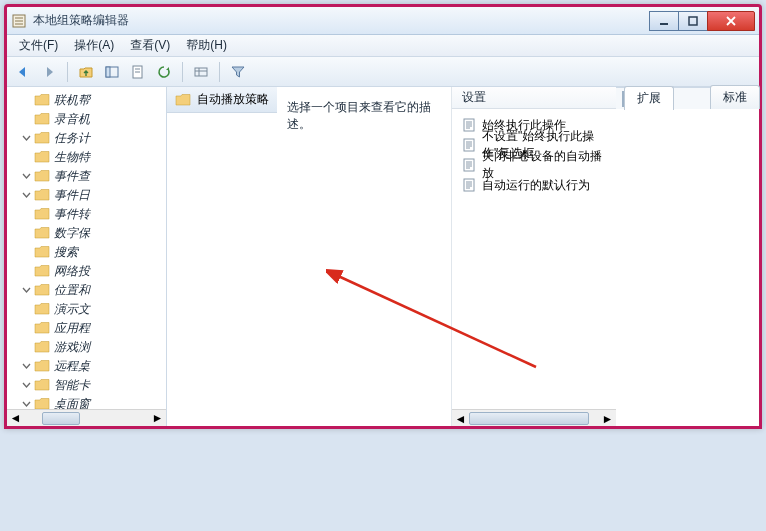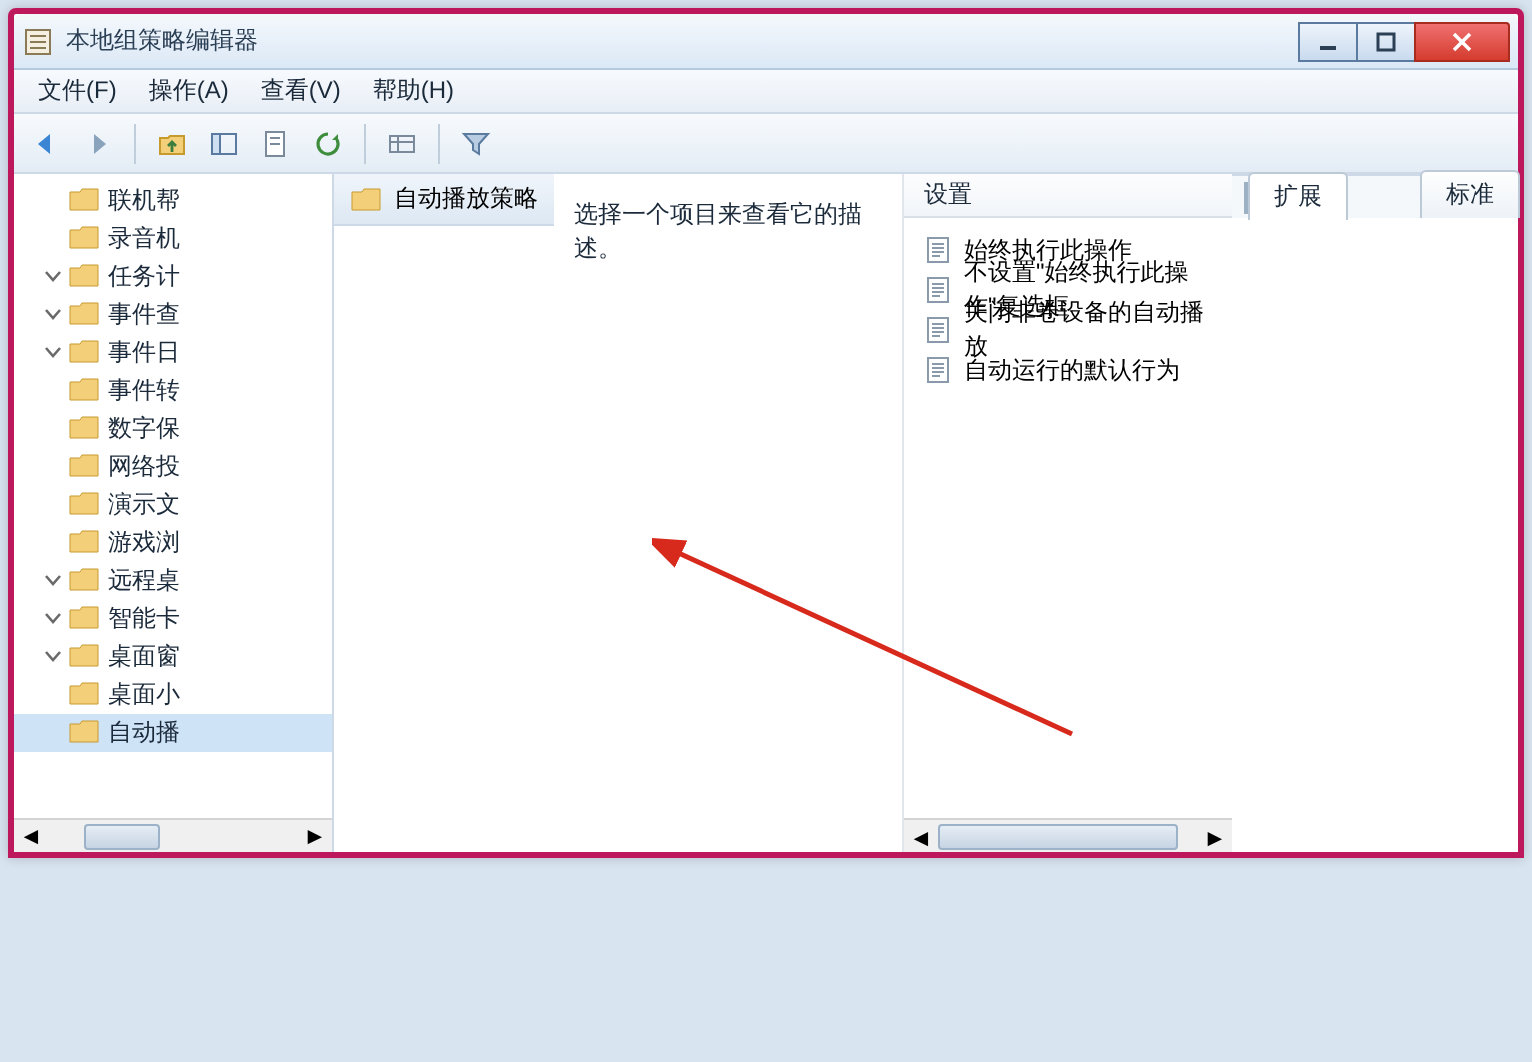--- a/index.html
+++ b/index.html
@@ -19,21 +19,21 @@
 .menu-item { padding:2px 8px; color:#1b2a3a; cursor:default; }
 
 .toolbar { height:30px; background:linear-gradient(#f7fafd,#e3ecf5); display:flex; align-items:center; padding:0 4px; gap:2px; border-bottom:1px solid #cdd9e6; }
 .tbtn { width:24px; height:24px; display:flex; align-items:center; justify-content:center; border:1px solid transparent; border-radius:2px; }
 .tsep { width:1px; height:20px; background:#c0cdda; margin:0 4px; }
 
 .body { flex:1; display:flex; min-height:0; }
 
 .tree { width:160px; border-right:1px solid #cdd9e6; overflow:hidden; position:relative; background:#fff; }
 .tree-inner { padding:4px 0; }
-.tree-item { display:flex; align-items:center; height:19px; padding-left:14px; white-space:nowrap; cursor:default; }
+.tree-item { display:flex; align-items:center; height:19px; padding-left:14px; white-space:nowrap; cursor:default;font-style:italic; }
 .tree-item .exp { width:11px; height:11px; margin-right:2px; display:flex; align-items:center; justify-content:center; }
 .tree-item .folder { width:16px; height:13px; margin-right:4px; }
 .tree-item .lbl { color:#1b2a3a; }
 .tree-item.selected { background:#cfe3f7; }
 .tree-scroll { position:absolute; bottom:0; left:0; right:0; height:17px; background:#f0f0f0; border-top:1px solid #d4d4d4; display:flex; align-items:center; }
 .tree-scroll .thumb { width:38px; height:13px; background:linear-gradient(#e6edf5,#c6d4e3); border:1px solid #9cb2c8; border-radius:2px; margin-left:18px; }
 .tree-scroll .arr { width:17px; height:15px; display:flex; align-items:center; justify-content:center; }
 
 .content { flex:1; display:flex; flex-direction:row; min-width:0; }
 .content-header { height:26px; background:linear-gradient(#f0f5fb,#dde8f3); display:flex; align-items:center; padding:0 8px; border-bottom:1px solid #cdd9e6; gap:6px; }
@@ -179,20 +179,27 @@
               <svg width="9" height="9" viewBox="0 0 9 9">
                 <path d="M1 2 L4.5 6 L8 2" fill="none" stroke="#6a6a6a" stroke-width="1.3"></path>
               </svg>
             </span>
             <span><svg class="folder" width="16" height="13" viewBox="0 0 16 13">
                 <path d="M1 3h5l1-1.5h8V12H1z"></path>
               </svg></span>
             <span class="lbl">任务计</span>
           </div>
           <div class="tree-item">
+            <span class="exp"></span>
+            <span><svg class="folder" width="16" height="13" viewBox="0 0 16 13">
+                <path d="M1 3h5l1-1.5h8V12H1z"></path>
+              </svg></span>
+            <span class="lbl">生物特</span>
+          </div>
+          <div class="tree-item">
             <span class="exp">
               <svg width="9" height="9" viewBox="0 0 9 9">
                 <path d="M1 2 L4.5 6 L8 2" fill="none" stroke="#6a6a6a" stroke-width="1.3"></path>
               </svg>
             </span>
             <span><svg class="folder" width="16" height="13" viewBox="0 0 16 13">
                 <path d="M1 3h5l1-1.5h8V12H1z"></path>
               </svg></span>
             <span class="lbl">事件查</span>
           </div>
@@ -219,28 +226,53 @@
             <span><svg class="folder" width="16" height="13" viewBox="0 0 16 13">
                 <path d="M1 3h5l1-1.5h8V12H1z"></path>
               </svg></span>
             <span class="lbl">数字保</span>
           </div>
           <div class="tree-item">
             <span class="exp"></span>
             <span><svg class="folder" width="16" height="13" viewBox="0 0 16 13">
                 <path d="M1 3h5l1-1.5h8V12H1z"></path>
               </svg></span>
+            <span class="lbl">搜索</span>
+          </div>
+          <div class="tree-item">
+            <span class="exp"></span>
+            <span><svg class="folder" width="16" height="13" viewBox="0 0 16 13">
+                <path d="M1 3h5l1-1.5h8V12H1z"></path>
+              </svg></span>
             <span class="lbl">网络投</span>
           </div>
           <div class="tree-item">
+            <span class="exp">
+              <svg width="9" height="9" viewBox="0 0 9 9">
+                <path d="M1 2 L4.5 6 L8 2" fill="none" stroke="#6a6a6a" stroke-width="1.3"></path>
+              </svg>
+            </span>
+            <span><svg class="folder" width="16" height="13" viewBox="0 0 16 13">
+                <path d="M1 3h5l1-1.5h8V12H1z"></path>
+              </svg></span>
+            <span class="lbl">位置和</span>
+          </div>
+          <div class="tree-item">
             <span class="exp"></span>
             <span><svg class="folder" width="16" height="13" viewBox="0 0 16 13">
                 <path d="M1 3h5l1-1.5h8V12H1z"></path>
               </svg></span>
             <span class="lbl">演示文</span>
+          </div>
+          <div class="tree-item">
+            <span class="exp"></span>
+            <span><svg class="folder" width="16" height="13" viewBox="0 0 16 13">
+                <path d="M1 3h5l1-1.5h8V12H1z"></path>
+              </svg></span>
+            <span class="lbl">应用程</span>
           </div>
           <div class="tree-item">
             <span class="exp"></span>
             <span><svg class="folder" width="16" height="13" viewBox="0 0 16 13">
                 <path d="M1 3h5l1-1.5h8V12H1z"></path>
               </svg></span>
             <span class="lbl">游戏浏</span>
           </div>
           <div class="tree-item">
             <span class="exp">

